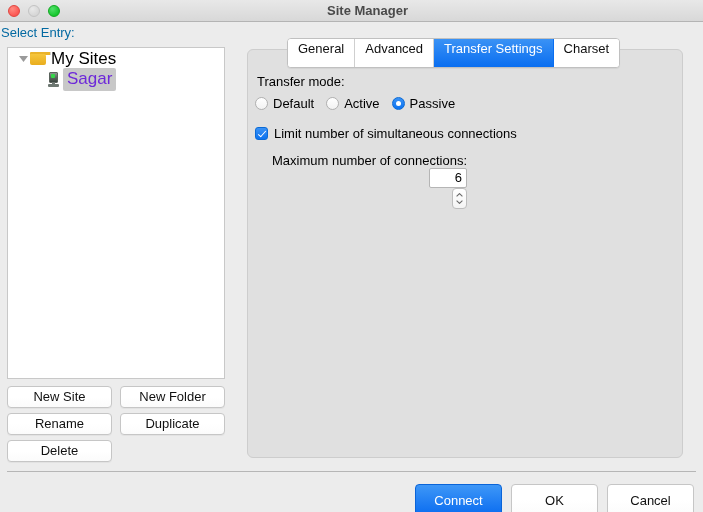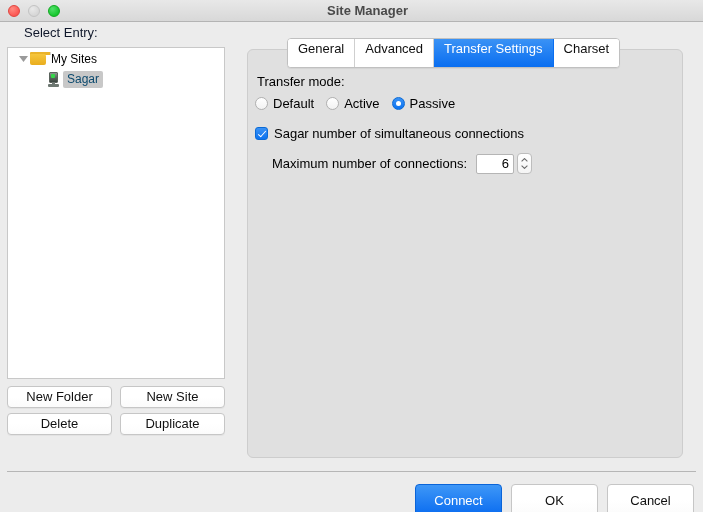--- a/index.html
+++ b/index.html
@@ -56,23 +56,23 @@
     text-align: center;
     font-size: 13px;
     font-weight: bold;
     color: #4a4a4a;
     padding-left: 16px;
   }
 
   
   .select-entry-label {
     position: absolute;
-    left: 24px; top: 25px;
-    font-size: 13px;
-    color: #0f172a;
+    left: 1px; top: 25px;
+    font-size: 13px;
+    color: #0369a1;
   }
   .tree-box {
     position: absolute;
     left: 7px; top: 47px;
     width: 218px; height: 332px;
     background: #ffffff;
     border: 1px solid #c8c8c8;
     box-sizing: border-box;
     overflow: hidden;
   }
@@ -142,27 +142,27 @@
     background: #6d7771;
     border-radius: 1px;
   }
   .server-icon .stem {
     position: absolute;
     left: 4px; bottom: 2px;
     width: 3px; height: 3px;
     background: #6d7771;
   }
   .tree-label {
-    font-size: 12px;
+    font-size: 17px;
     color: #000;
     white-space: nowrap;
   }
   .tree-label.selected {
     background: #c8c8c8;
-    color: #0c4a6e;
+    color: #6d28d9;
     padding: 1px 4px 2px 4px;
     border-radius: 2px;
   }
 
   
   .btn {
     background: linear-gradient(to bottom, #ffffff 0%, #ffffff 50%, #fbfbfb 100%);
     border: 1px solid #c6c6c6;
     border-radius: 4px;
     font-family: "Liberation Sans", sans-serif;
@@ -299,21 +299,22 @@
     left: 4px; top: 1px;
     width: 3px; height: 7px;
     border: solid #ffffff;
     border-width: 0 1.6px 1.6px 0;
     transform: rotate(42deg);
   }
   .max-conn-row {
     position: absolute;
     left: 24px; top: 103px;
     display: flex;
-    align-items: center;
+    align-items: flex-end;
+    flex-direction: column;
   }
   .number-field {
     width: 38px; height: 20px;
     background: #ffffff;
     border: 1px solid #b5b5b5;
     border-radius: 2px;
     box-sizing: border-box;
     font-family: "Liberation Sans", sans-serif;
     font-size: 13px;
     text-align: right;
@@ -395,24 +396,25 @@
         <span class="tower"></span>
           <span class="led"></span>
           <span class="stem"></span>
           <span class="base"></span>
       </span>
       <span class="tree-label selected">Sagar</span>
     </div>
   </div>
 
   <div class="left-buttons">
+    <button class="btn">New Site</button>
     <button class="btn">New Folder</button>
-    <button class="btn">New Site</button>
+    <button class="btn">Rename</button>
+    <button class="btn">Duplicate</button>
     <button class="btn">Delete</button>
-    <button class="btn">Duplicate</button>
   </div>
 
   <div class="tabbar">
     <div class="tab">General</div>
     <div class="tab">Advanced</div>
     <div class="tab active">Transfer Settings</div>
     <div class="tab">Charset</div>
   </div>
 
   <div class="tab-panel">
@@ -430,21 +432,21 @@
           <span class="field-label">Active</span>
         </label>
         <label class="radio-item">
           <span class="radio checked"></span>
           <span class="field-label">Passive</span>
         </label>
       </div>
 
       <label class="checkbox-row">
         <span class="checkbox checked"></span>
-        <span class="field-label">Sagar number of simultaneous connections</span>
+        <span class="field-label">Limit number of simultaneous connections</span>
       </label>
 
       <div class="max-conn-row">
         <span class="field-label">Maximum number of connections:</span>
         <div class="number-field">6</div>
         <div class="stepper">
           <svg width="7" height="4" viewBox="0 0 7 4">
               <polyline points="0.6,3.4 3.5,0.6 6.4,3.4" fill="none" stroke="#6a6a6a" stroke-width="1.1"></polyline>
             </svg>
           <svg width="7" height="4" viewBox="0 0 7 4">

